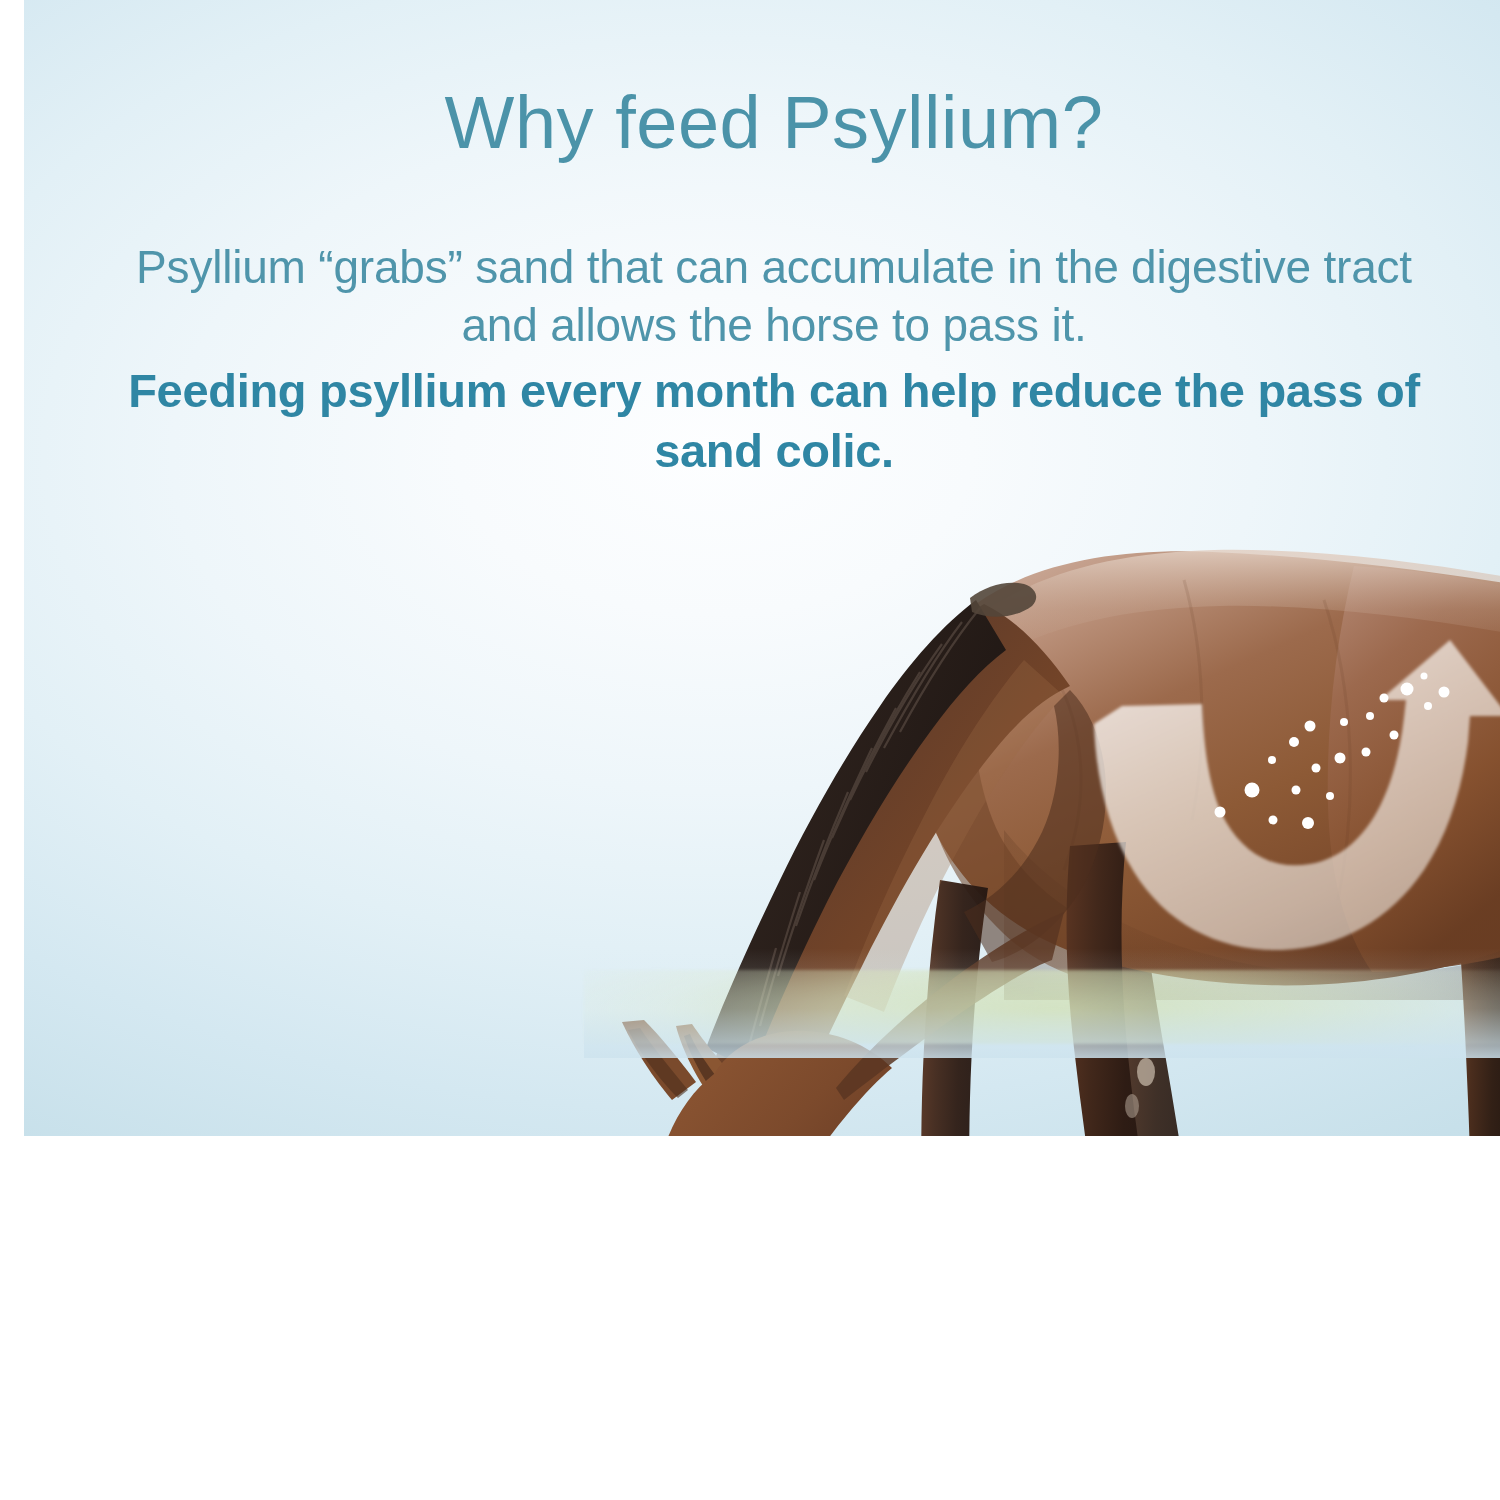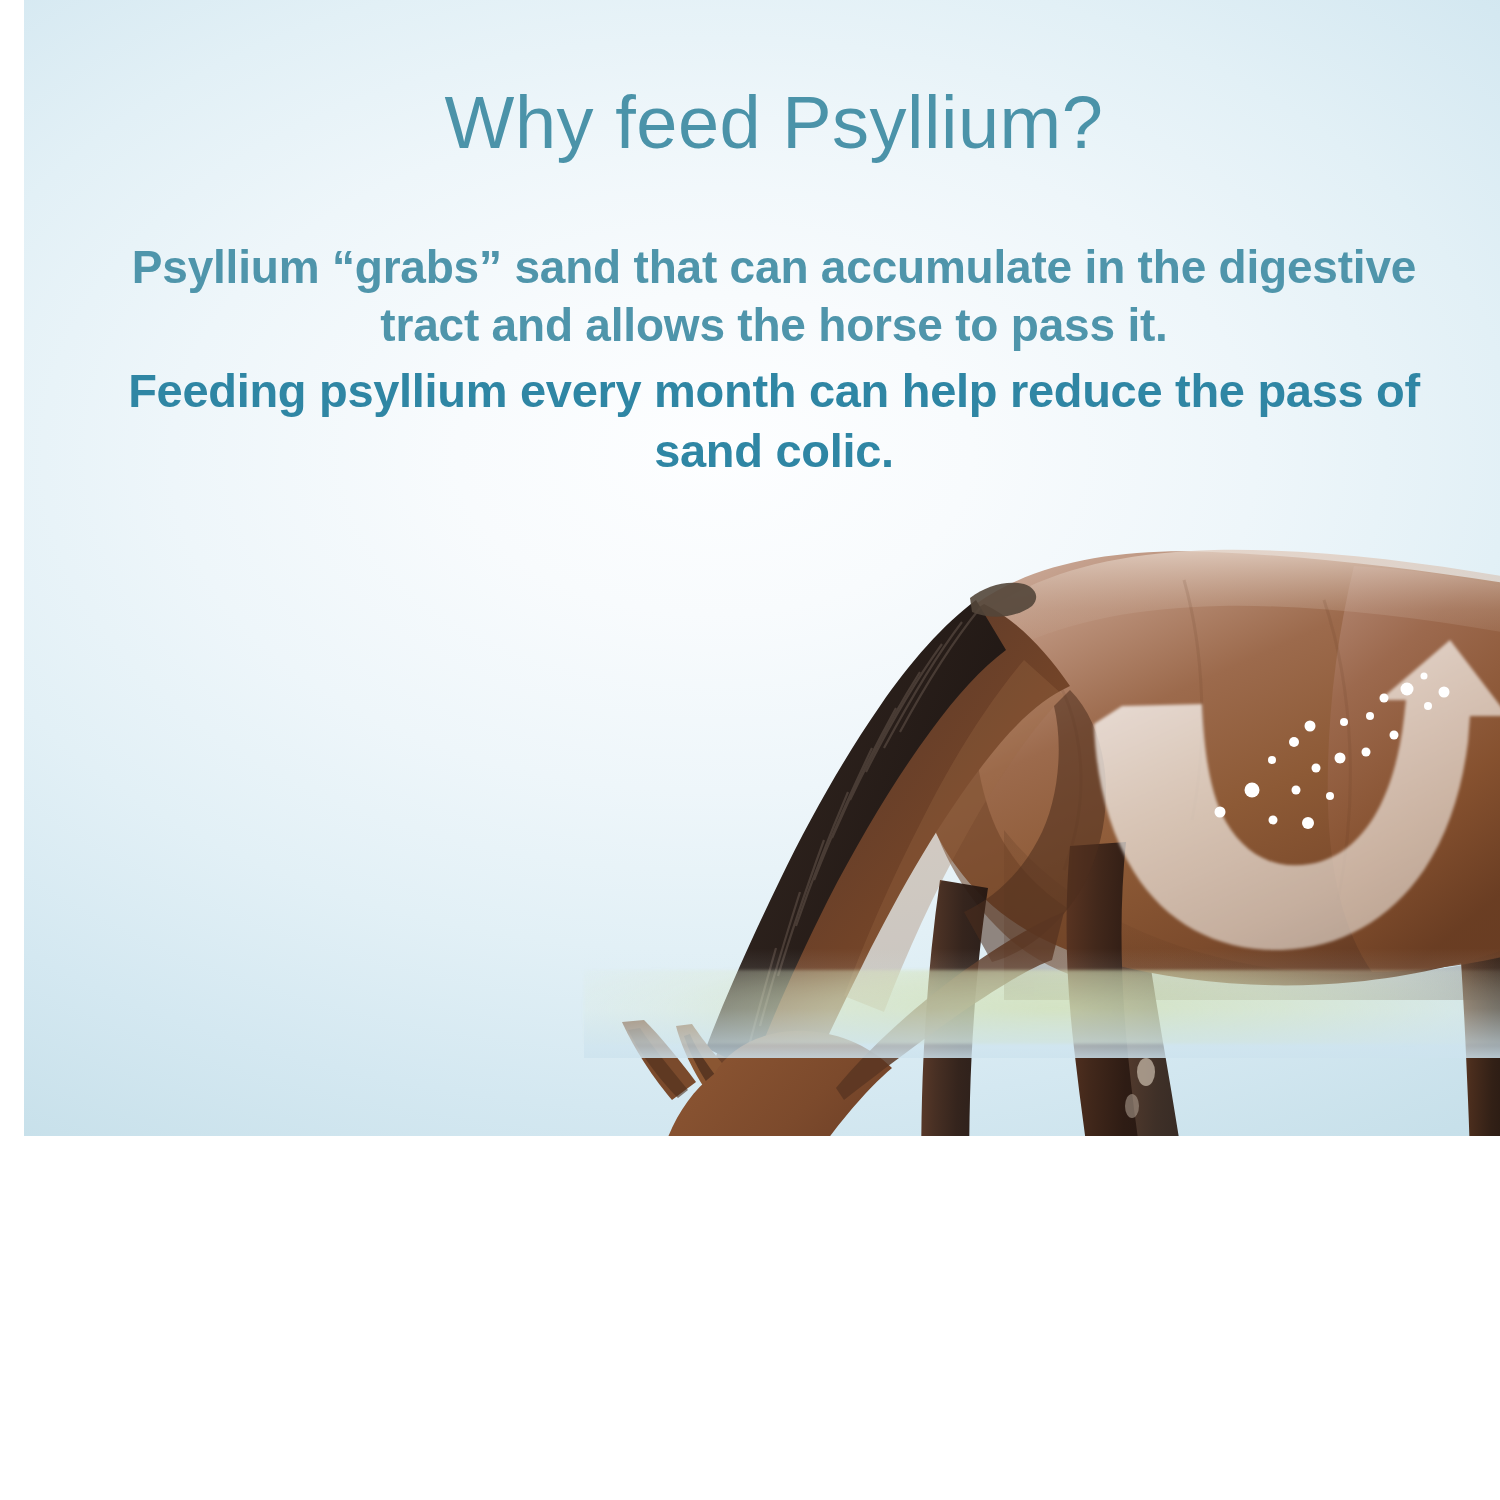--- a/index.html
+++ b/index.html
@@ -44,21 +44,21 @@
     letter-spacing: 0.5px;
     color: #4b93a9;
     margin: 0 0 78px 0;
     font-stretch: condensed;
   }
   .body-para {
     width: 1330px;
     margin: 0 auto;
     font-size: 46px;
     line-height: 1.27;
-    font-weight: 700;
+    font-weight: 400;
     color: #4f95ab;
     letter-spacing: -0.2px;
   }
   .bold-para {
     width: 1400px;
     margin: 6px auto 0 auto;
     font-size: 47px;
     line-height: 1.29;
     font-weight: 700;
     color: #2f86a4;

